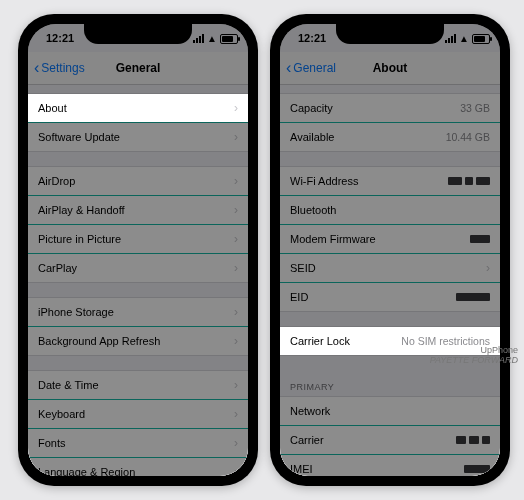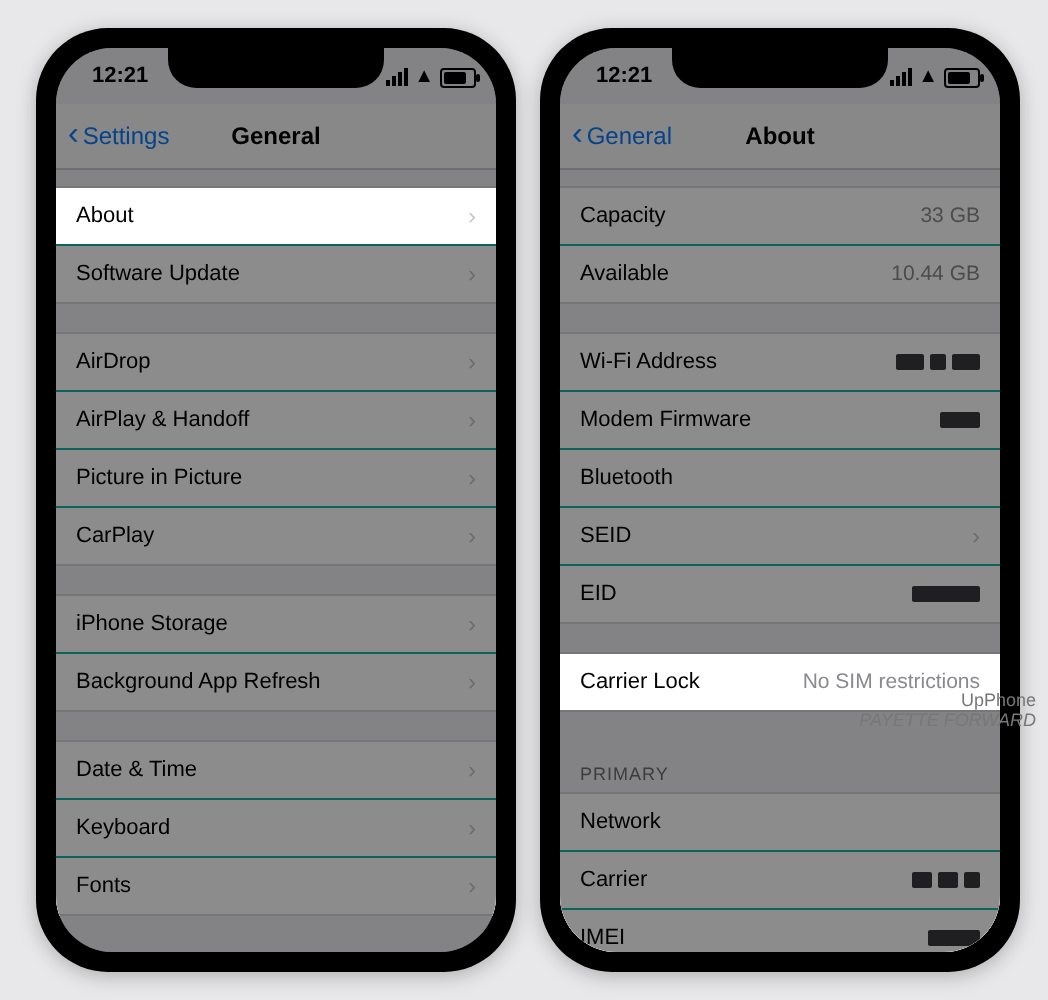--- a/index.html
+++ b/index.html
@@ -116,20 +116,24 @@
               <span class="chev">›</span>
             </div>
             <div class="row">
               <span class="label">Keyboard</span>
               <span class="chev">›</span>
             </div>
             <div class="row">
               <span class="label">Fonts</span>
               <span class="chev">›</span>
             </div>
+            <div class="row">
+              <span class="label">Language &amp; Region</span>
+              <span class="chev">›</span>
+            </div>
           </div>
         </div>
       <div class="dim"></div>
     </div>
   </div>
 
   <div class="phone right">
     <div class="bezel"></div>
     <div class="screen">
       <div class="notch"></div>
@@ -169,27 +173,27 @@
           <div class="group">
             <div class="row">
               <span class="label">Wi-Fi Address</span>
               <span class="cens">
                 <i style="width: 14px;"></i>
                 <i style="width: 8px;"></i>
                 <i style="width: 14px;"></i>
               </span>
             </div>
             <div class="row">
+              <span class="label">Bluetooth</span>
+            </div>
+            <div class="row">
               <span class="label">Modem Firmware</span>
               <span class="cens">
                 <i style="width: 20px;"></i>
               </span>
-            </div>
-            <div class="row">
-              <span class="label">Bluetooth</span>
             </div>
             <div class="row">
               <span class="label">SEID</span>
               <span class="chev">›</span>
             </div>
             <div class="row">
               <span class="label">EID</span>
               <span class="cens">
                 <i style="width: 34px;"></i>
               </span>

